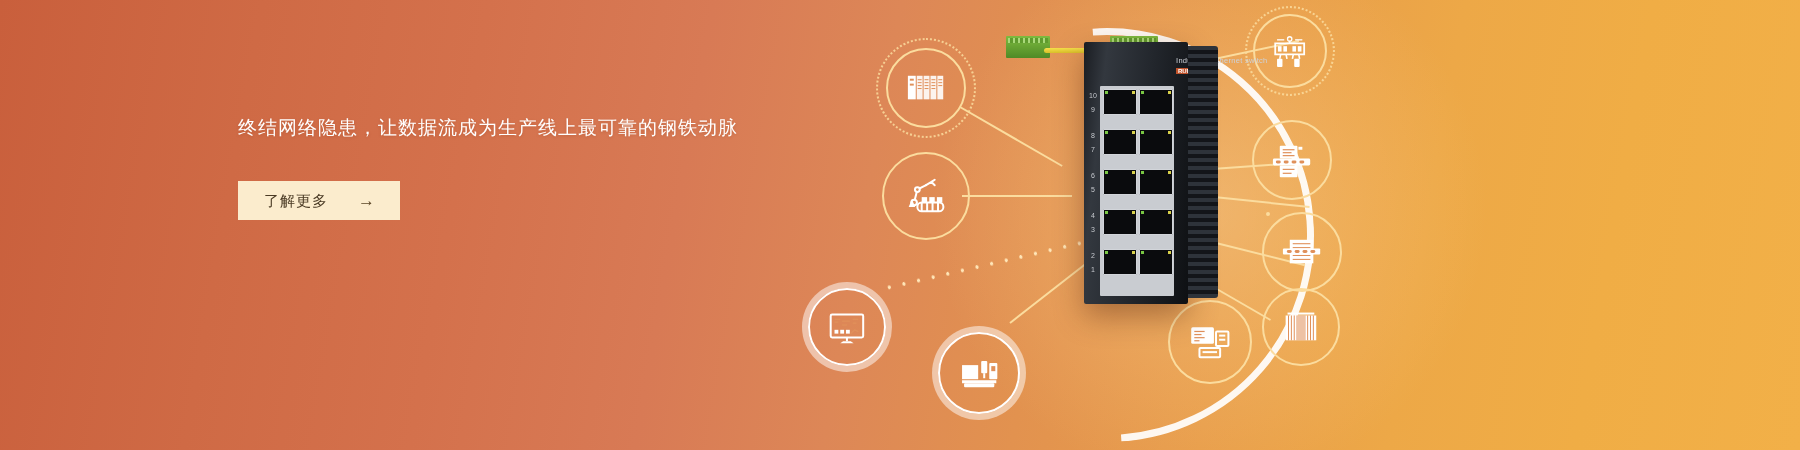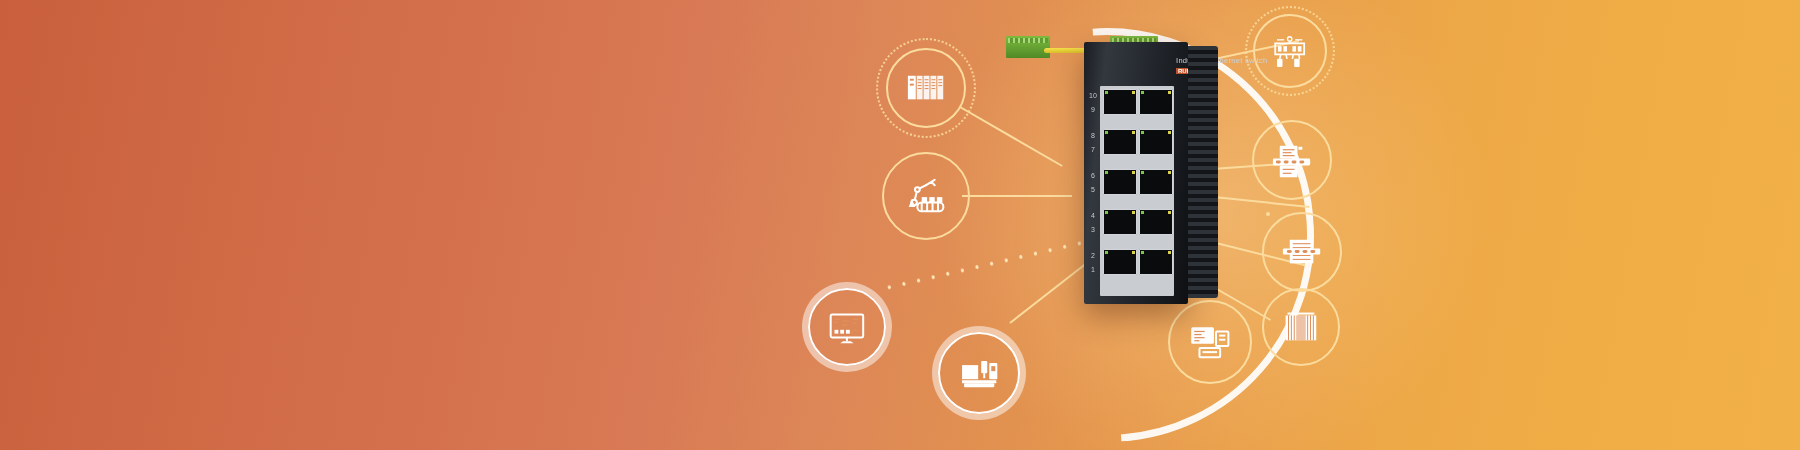--- a/index.html
+++ b/index.html
@@ -334,15 +334,20 @@
       <div class="pnum" style="left:7px;top:170px;">4</div>
       <div class="pnum" style="left:7px;top:184px;">3</div>
       <div class="pnum" style="left:7px;top:210px;">2</div>
       <div class="pnum" style="left:7px;top:224px;">1</div>
     </div>
 
     <div class="finpanel"></div>
   </div>
 
   <div class="copy">
+    <p class="subline">终结网络隐患，让数据流成为生产线上最可靠的钢铁动脉</p>
+    <button class="cta">
+      <span>了解更多</span>
+      <span class="arrow">→</span>
+    </button>
   </div>
 
 </div>
 
 </body></html>

